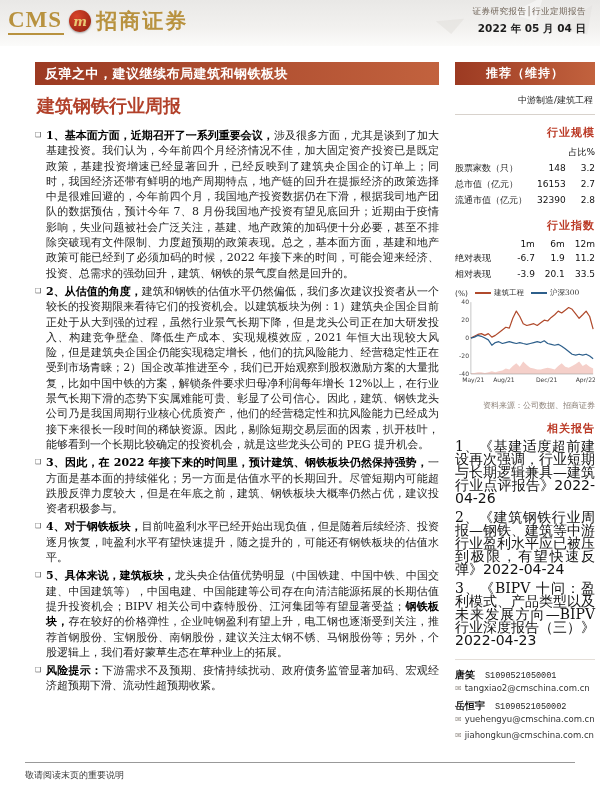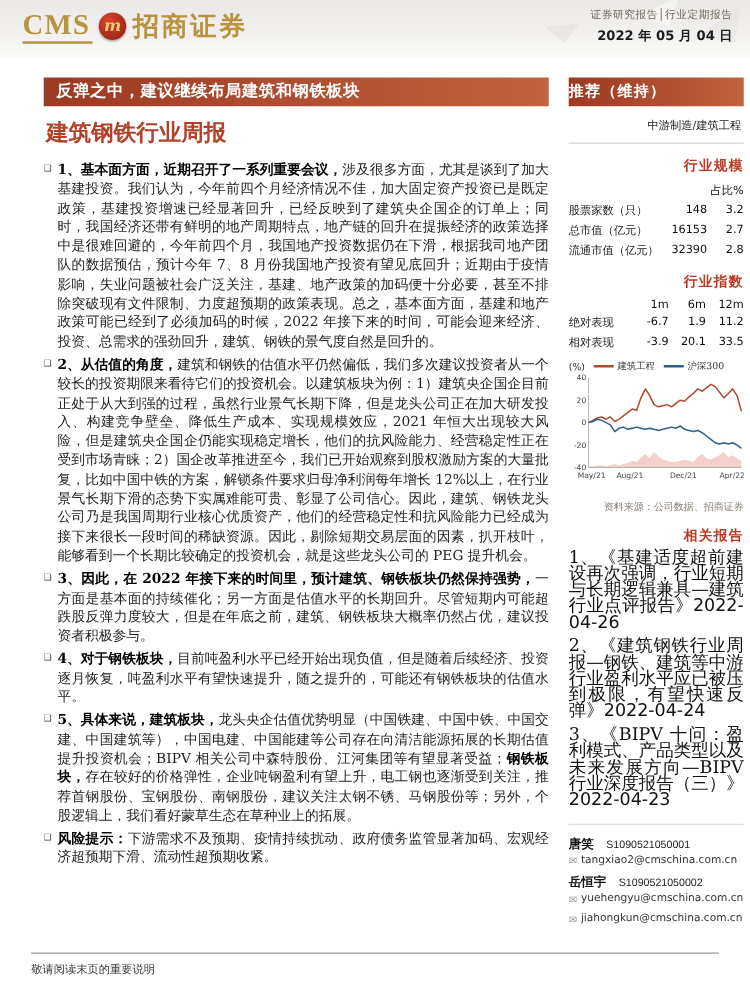--- a/index.html
+++ b/index.html
@@ -12,21 +12,21 @@
   
   .hdr {
     position:relative; height:46px; width:100%;
     background:linear-gradient(180deg,#e9e8e6 0%,#f2f1ef 60%,#fbfbfa 100%);
     overflow:hidden;
   }
   .hdr .arrow { position:absolute; opacity:.45; border-style:solid; }
   .hdr .a1 { right:60px; top:-8px; border-width:0 0 26px 26px; border-color:transparent transparent #fff transparent; transform:rotate(18deg); }
   .hdr .a2 { right:140px; top:10px; border-width:0 0 20px 20px; border-color:transparent transparent #dddbd8 transparent; transform:rotate(40deg); }
   .hdr .a3 { right:10px; top:2px; border-width:0 0 30px 30px; border-color:transparent transparent #e3e1de transparent; transform:rotate(10deg); }
-  .logo { position:absolute; left:18px; top:7px; display:flex; align-items:center; gap:5px; }
+  .logo { position:absolute; left:8px; top:7px; display:flex; align-items:center; gap:5px; }
   .logo-cms {
     font-family:"Liberation Serif",serif; font-weight:bold; font-size:23px;
     color:#b8923f; letter-spacing:1px; border-bottom:2px solid #b8923f; line-height:24px; padding:0 2px 1px 0;
   }
   .logo-badge {
     width:22px; height:22px; border-radius:50%;
     background:radial-gradient(circle at 35% 30%,#d8442a,#8c1f10);
     color:#e8c873; font-style:italic; font-weight:bold; font-size:13px;
     display:flex; align-items:center; justify-content:center;
     box-shadow:0 1px 2px rgba(0,0,0,.35);
@@ -45,21 +45,21 @@
     color:#fff; font-weight:bold; font-size:13px; letter-spacing:.5px;
   }
   .subtitle { margin:9px 0 10px 2px; color:#b2412a; font-weight:bold; font-size:18px; }
   
   .para { display:flex; margin-bottom:3px; }
   .bullet { flex:0 0 11px; font-size:7px; color:#333; padding-top:3px; }
   .ptext { flex:1; font-size:11px; line-height:15.3px; text-align:justify; color:#1e1e1e; }
   .ptext b { color:#000; }
   
   .rating-banner {
-    height:23px; line-height:23px; text-align:left; padding-right:0;
+    height:23px; line-height:23px; text-align:center; padding-right:0;
     color:#fff; font-weight:bold; font-size:12px; letter-spacing:1px;
   }
   .industry { text-align:right; font-size:9px; color:#222; padding:9px 2px 7px 0; border-bottom:1px solid #d8d2cc; }
   .side-h { text-align:right; color:#bb3a26; font-weight:bold; font-size:11px; margin:10px 0 4px; letter-spacing:1px; }
   table.side { width:100%; border-collapse:collapse; }
   table.side td, table.side th { font-size:9px; padding:1.5px 0; }
   table.side .lab { text-align:left; color:#222; font-weight:normal; }
   table.side .num { text-align:right; font-family:"DejaVu Sans","Liberation Sans",sans-serif; color:#111; }
   table.side th.num { font-weight:normal; }
   
@@ -70,21 +70,21 @@
   .chart-box { margin-top:1px; }
   .source { font-size:8px; color:#8a7f76; text-align:right; margin-top:3px; }
   
   .report-item { font-size:14px; line-height:13px; text-align:justify; margin-bottom:6px; color:#111; }
   .report-item .rdate { font-family:"DejaVu Sans","Liberation Sans",sans-serif; }
   
   .analysts { margin-top:12px; border-top:1px solid #e4ded8; padding-top:8px; }
   .an-row { margin-bottom:6px; }
   .an-line1 { display:flex; gap:10px; align-items:baseline; }
   .an-name { font-weight:bold; font-size:10px; color:#111;font-family:Liberation Mono, monospace; }
-  .an-cert { font-size:8.5px; font-family:Liberation Sans, sans-serif; color:#222; }
+  .an-cert { font-size:8.5px; font-family:Liberation Mono, monospace; color:#222; }
   .an-title { font-size:8.5px; font-style:italic; color:#222; }
   .an-mail { font-size:8.5px; font-family:"DejaVu Sans","Liberation Sans",sans-serif; color:#333; margin-top:1px; display:flex; gap:3px; align-items:center; }
   .mail-ic { color:#9a948e; font-size:8px; }
   
   .footer { position:absolute; left:25px; right:25px; bottom:18px; border-top:1px solid #999; padding-top:6px; }
   .footer-note { font-size:9px; color:#3a3a3a; }
 </style>
 </head>
 <body>
 

